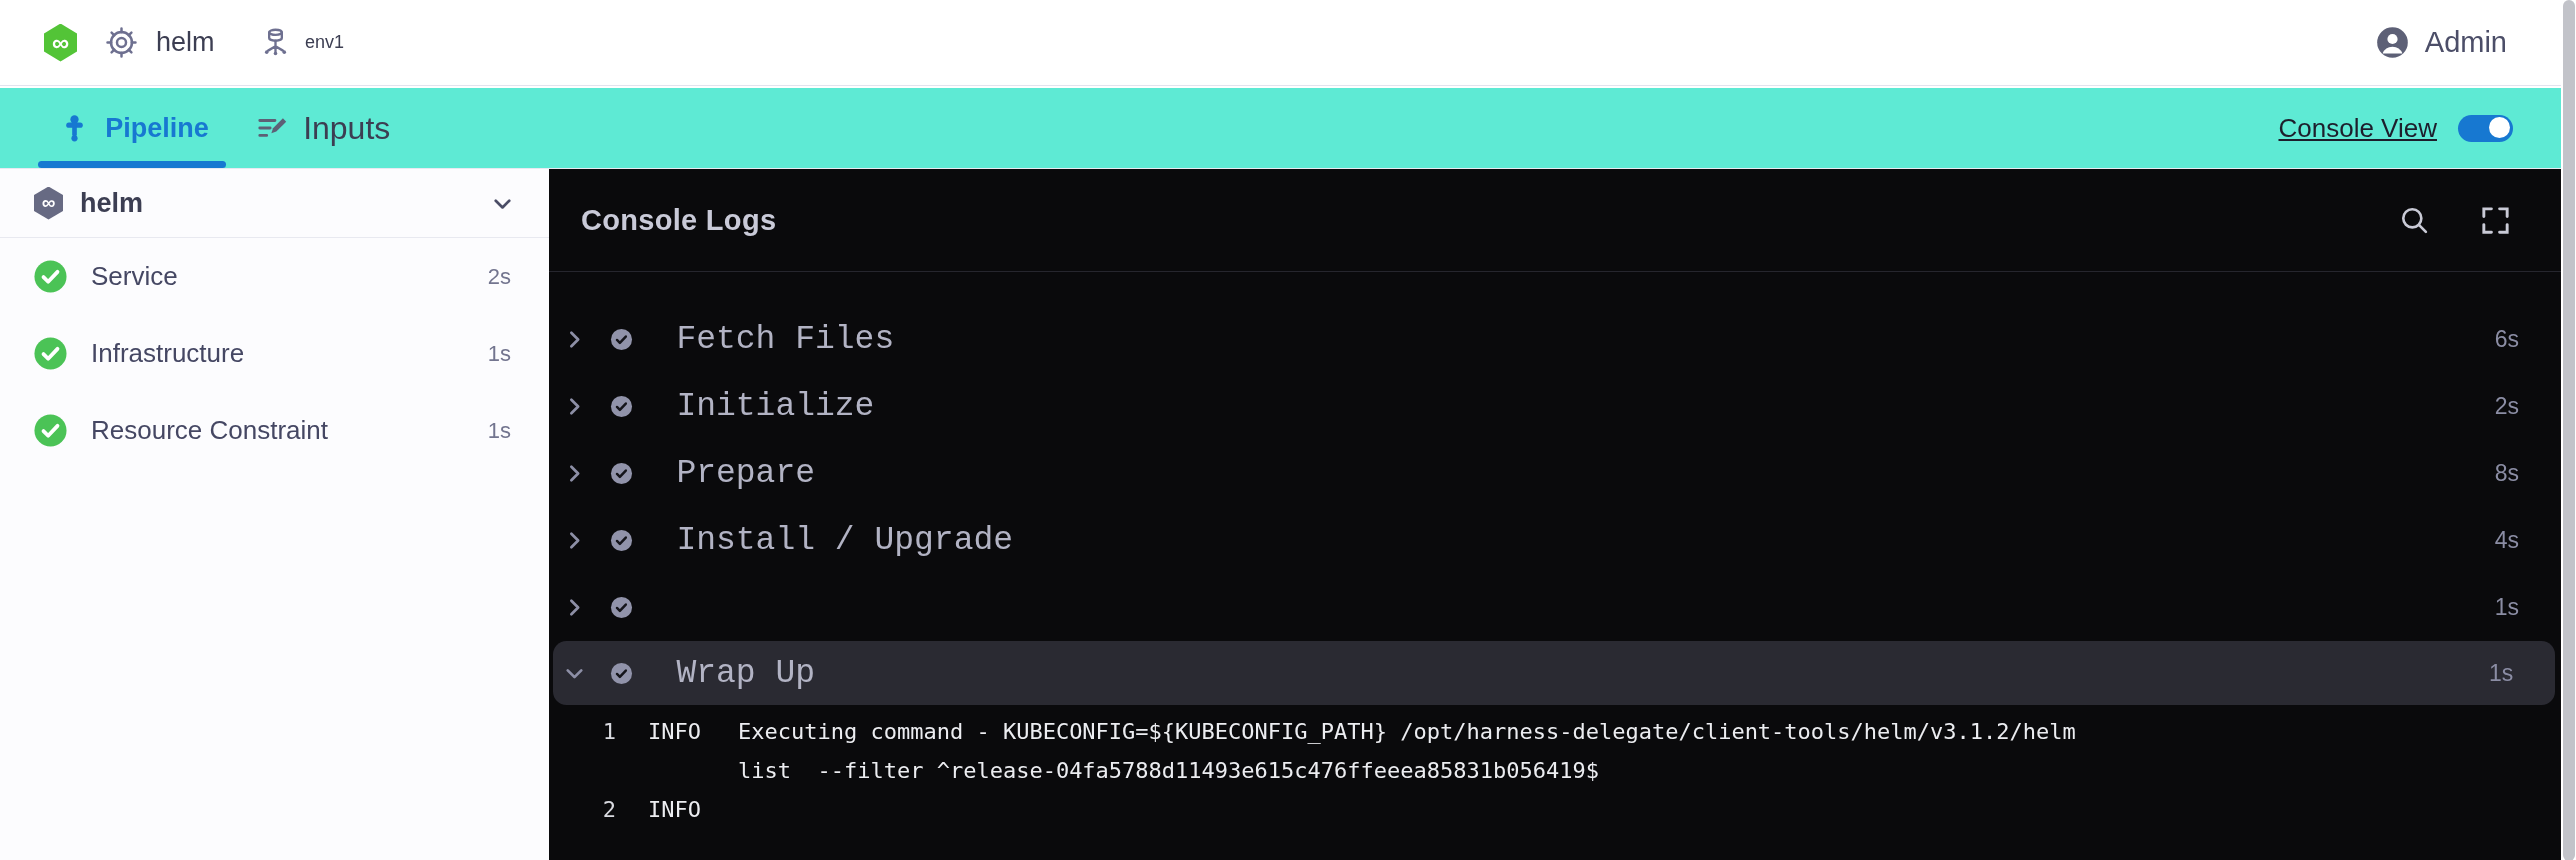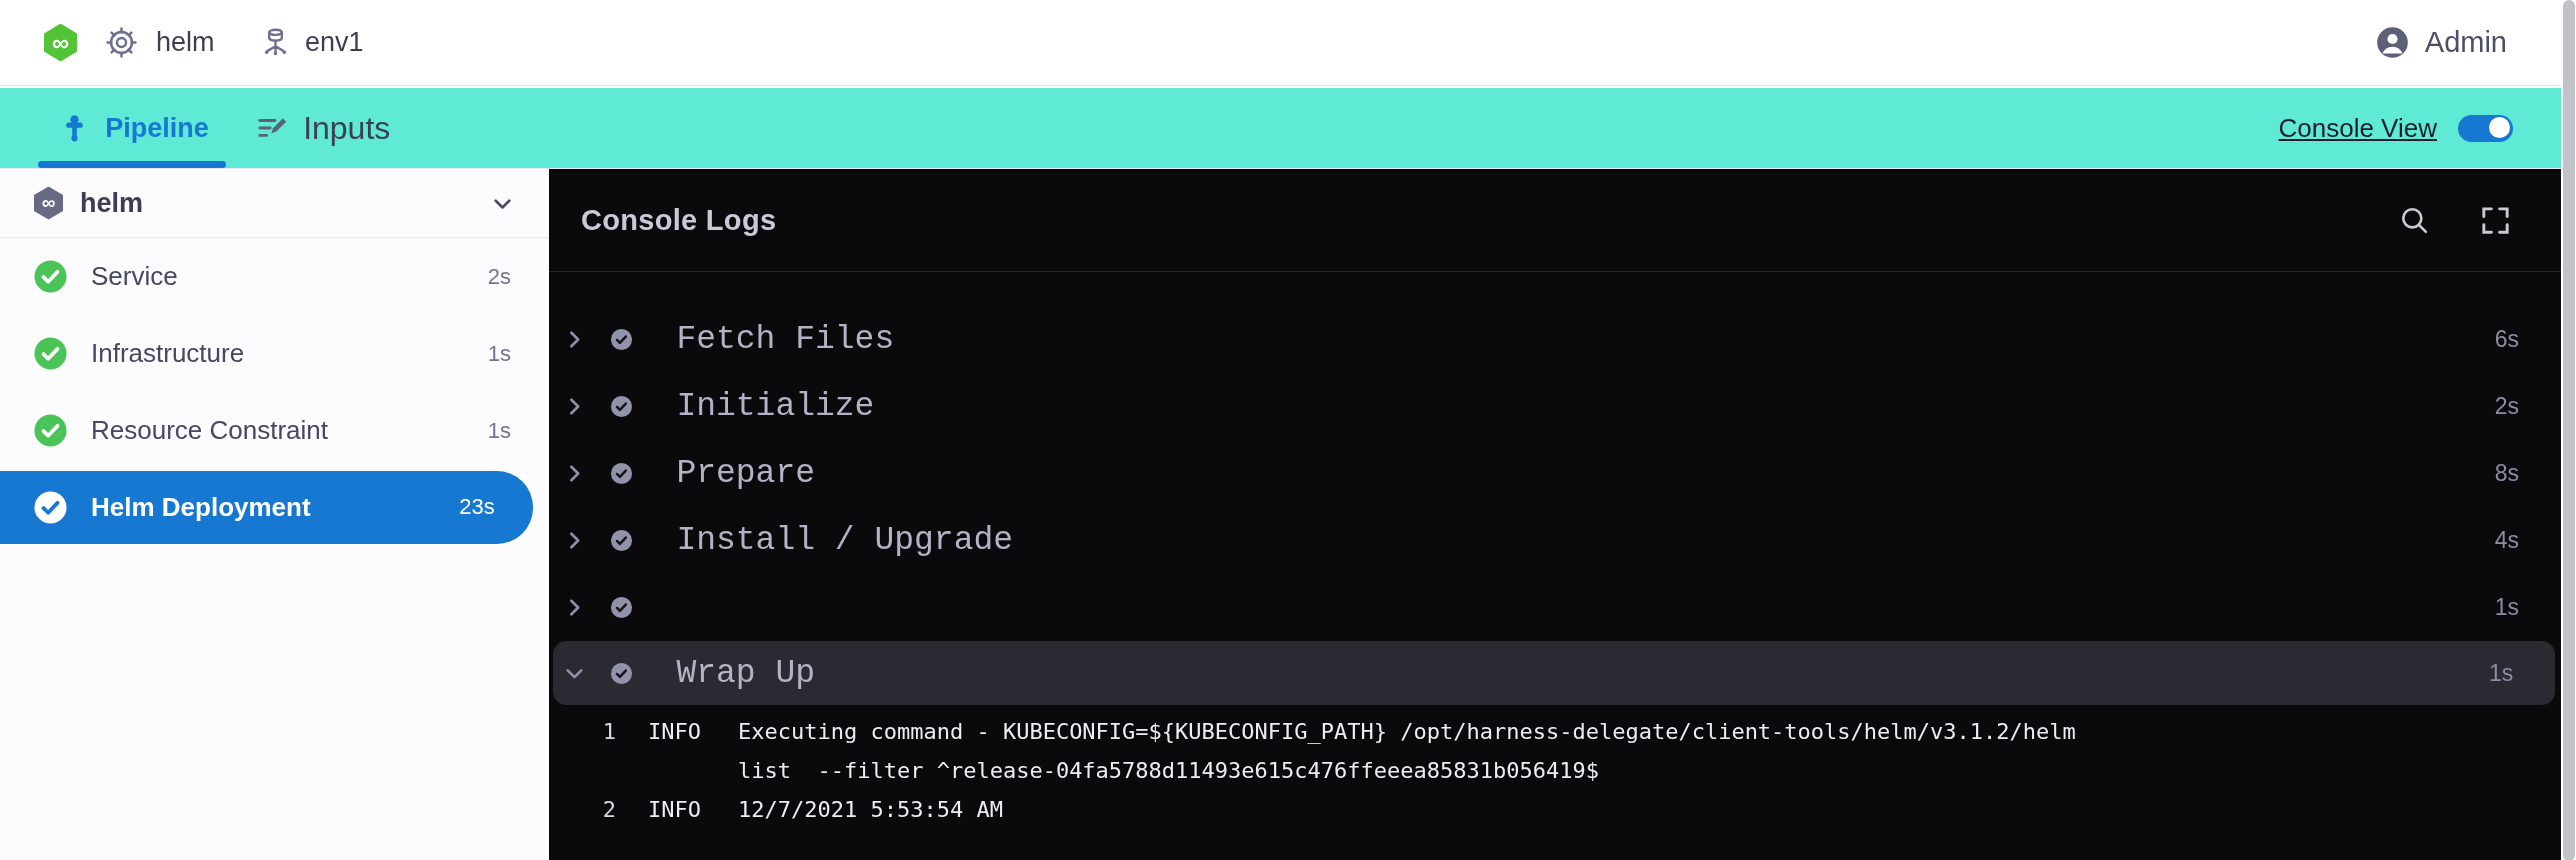--- a/index.html
+++ b/index.html
@@ -16,21 +16,21 @@
   }
   .logo-hex{
     width:33px;height:38px;background:#53c437;color:#fff;
     clip-path:polygon(50% 0,100% 26%,100% 74%,50% 100%,0 74%,0 26%);
     display:flex;align-items:center;justify-content:center;
     font-size:24px;font-weight:700;line-height:1;
   }
   .topbar-gear{margin-left:27px;}
   .topbar-project{margin-left:17px;font-size:27px;color:#3c3e52;}
   .topbar-envicon{margin-left:44px;}
-  .topbar-env{margin-left:13.4px;font-size:27px;color:#3c3e52;}
+  .topbar-env{margin-left:13.4px;font-size:18px;color:#3c3e52;}
   .topbar-right{margin-left:auto;display:flex;align-items:center;padding-right:54px;}
   .topbar-user{margin-left:15.3px;font-size:29px;color:#4c4e68;font-weight:500;}
   
   .tabsbar{
     position:absolute;left:0;top:88px;width:2561px;height:81px;background:#5eead4;
     border-bottom:1px solid #e8e9f2;display:flex;align-items:center;box-sizing:border-box;
   }
   .tab{display:flex;align-items:center;position:relative;cursor:default;}
   .tab-pipeline{margin-left:59px;color:#1778d1;font-weight:700;font-size:27px;}
   .tab-pipeline .tab-label{margin-left:15.3px;}
@@ -211,30 +211,20 @@
     <span>
       <svg width="35" height="35" viewBox="0 0 24 24">
         <circle cx="12" cy="12" r="11" fill="#4bc356"></circle>
         <path d="M7.2 12.4l3.2 3.2 6.4-6.8" stroke="#ffffff" stroke-width="2.6" fill="none" stroke-linecap="round" stroke-linejoin="round"></path>
       </svg>
     </span>
     <span class="side-label">Resource Constraint</span>
     <span class="side-duration">1s</span>
   </div>
 
-  <div class="side-item selected">
-    <span>
-      <svg width="35" height="35" viewBox="0 0 24 24">
-        <circle cx="12" cy="12" r="11" fill="#ffffff"></circle>
-        <path d="M7.2 12.4l3.2 3.2 6.4-6.8" stroke="#1778d1" stroke-width="2.6" fill="none" stroke-linecap="round" stroke-linejoin="round"></path>
-      </svg>
-    </span>
-    <span class="side-label">Helm Deployment</span>
-    <span class="side-duration">23s</span>
-  </div>
 </div>
 
 <div class="console">
   <div class="console-header">
     <span class="console-title">Console Logs</span>
     <div class="console-icons">
       <span>
         <svg width="35" height="35" viewBox="0 0 24 24" fill="none" stroke="#c9cad6" stroke-width="1.8" stroke-linecap="round">
           <circle cx="10.5" cy="10.5" r="6.2"></circle>
           <path d="M15.2 15.2l4.6 4.6"></path>
@@ -347,21 +337,20 @@
 
     <div class="logs">
       <div class="log-row">
         <span class="log-num">1</span>
         <span class="log-level">INFO</span>
         <span class="log-msg">Executing command - KUBECONFIG=${KUBECONFIG_PATH} /opt/harness-delegate/client-tools/helm/v3.1.2/helm list  --filter ^release-04fa5788d11493e615c476ffeeea85831b056419$</span>
       </div>
       <div class="log-row">
         <span class="log-num">2</span>
         <span class="log-level">INFO</span>
-        <span class="log-ts">12/7/2021 5:53:54 AM</span>
       </div>
     </div>
 
   </div>
 </div>
 
 <div class="scrollbar">
   <div class="thumb"></div>
 </div>
 

